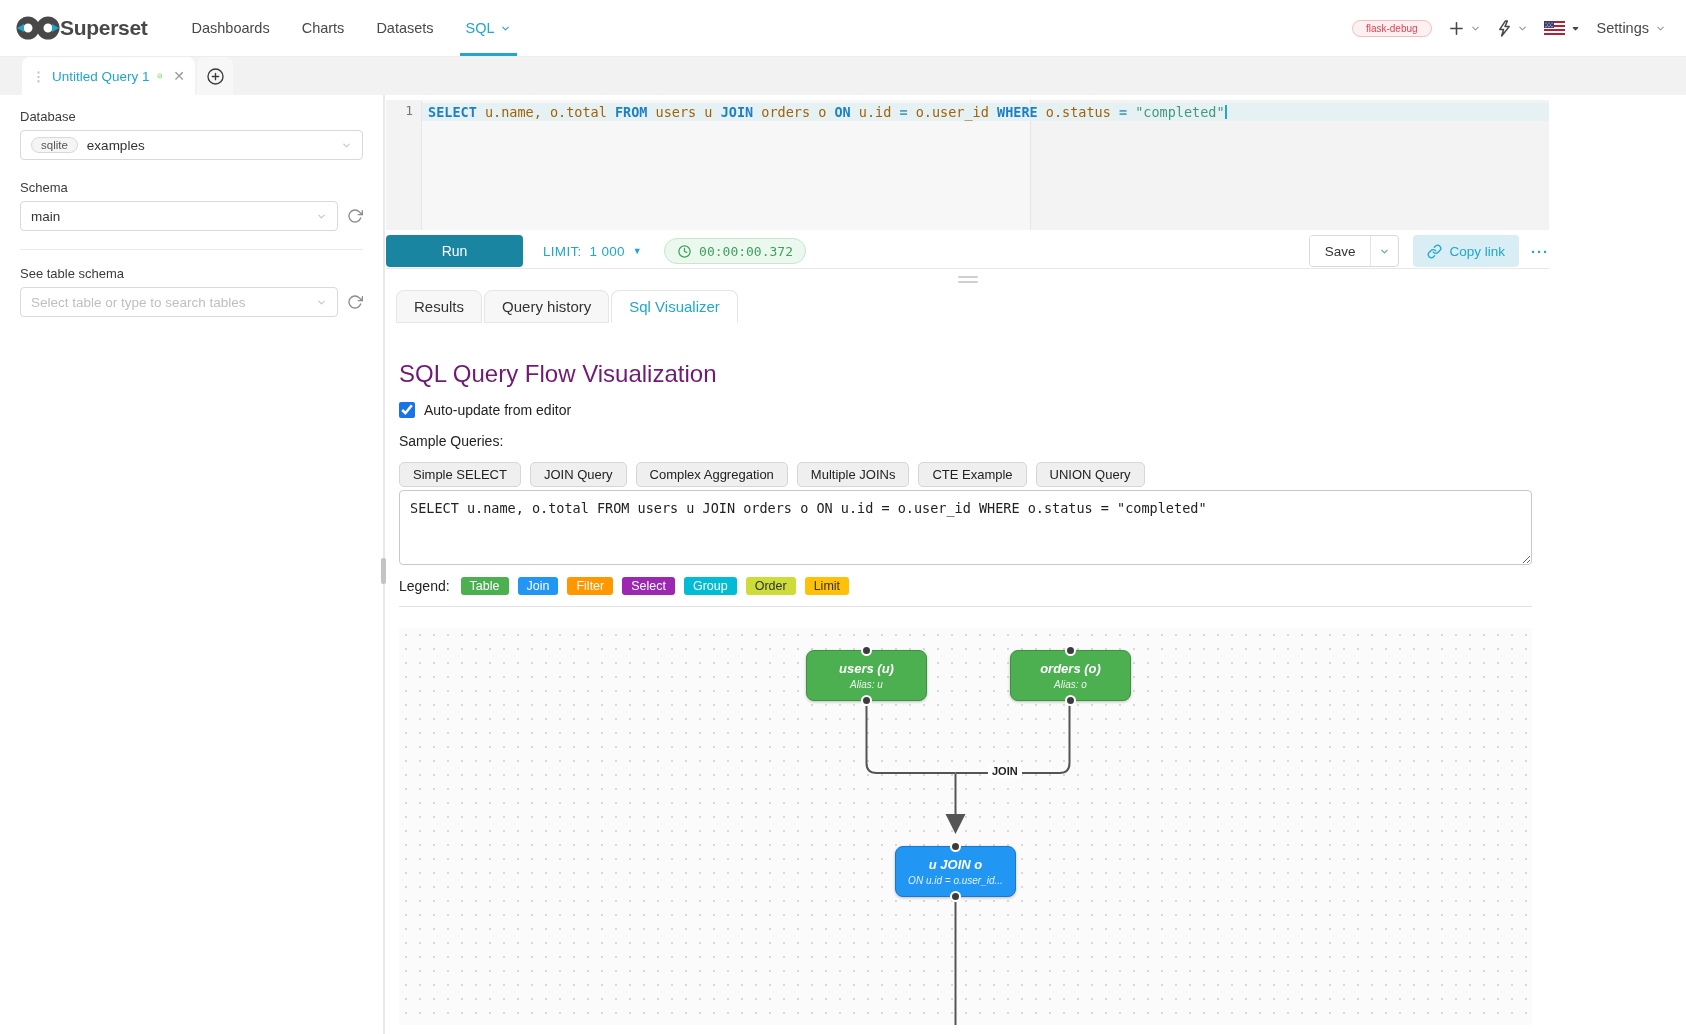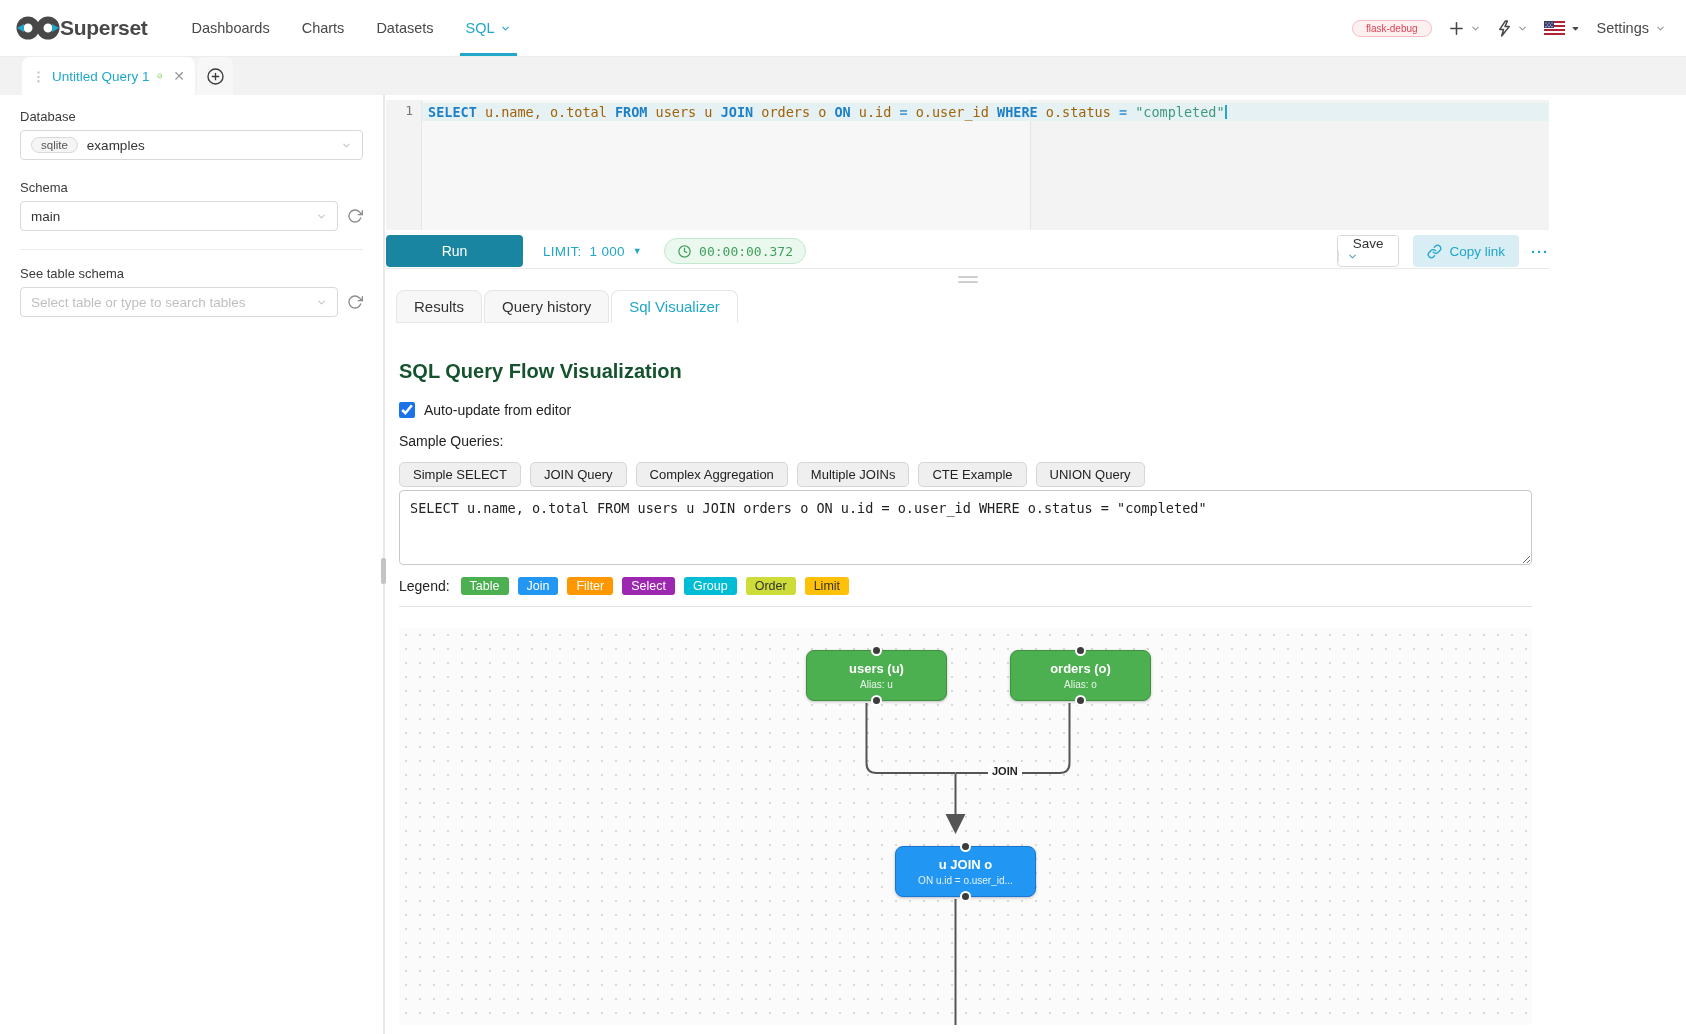--- a/index.html
+++ b/index.html
@@ -78,65 +78,65 @@
   .run-row { position:absolute; left:0; top:140px; width:1163px; height:32px; display:flex; align-items:center; }
   .run-btn { width:137px; height:32px; background:#1a85a0; color:#fff; border:none; border-radius:4px;
     font-size:14px; font-family:inherit; cursor:pointer; }
   .limit { display:flex; align-items:center; gap:8px; margin-left:20px; color:#20a7c9;
     font-size:13.5px; cursor:pointer; letter-spacing:0.3px; }
   .limit .tri { font-size:9px; color:#20a7c9; }
   .timer { margin-left:22px; height:26px; display:flex; align-items:center; gap:7px;
     background:#eaf8ee; border:1px solid #c3e8cd; border-radius:13px; padding:0 12px;
     color:#41a05c; font-family:"DejaVu Sans Mono", monospace; font-size:13px; }
   .right-actions { margin-left:auto; display:flex; align-items:center; }
-  .save-group { display:flex; height:32px; border:1px solid #d9d9d9; border-radius:4px; overflow:hidden; background:#fff;flex-direction:column; }
+  .save-group { display:flex; height:32px; border:1px solid #d9d9d9; border-radius:4px; overflow:hidden; background:#fff; }
   .save-main { padding:0 15px; display:flex; align-items:center; font-size:13.5px; color:#333;
     background:#fff; border:none; font-family:inherit; cursor:pointer; }
   .save-caret { width:28px; display:flex; align-items:center; justify-content:center;
     border-left:1px solid #e4e4e4; cursor:pointer; }
   .copylink-btn { margin-left:14px; height:32px; border:none; border-radius:4px; background:#d9edf4;
     color:#20a7c9; font-size:13.5px; font-family:inherit; display:flex; align-items:center;
     gap:7px; padding:0 14px; cursor:pointer; }
   .more-dots { margin-left:12px; color:#20a7c9; font-size:15px; font-weight:700; letter-spacing:1px; cursor:pointer; }
   .h-divider { position:absolute; left:0; top:173px; width:1163px; height:1px; background:#e8e8e8; }
   .drag-handle { position:absolute; left:572px; top:181px; width:20px; cursor:row-resize; }
   .drag-handle div { height:2px; background:#cfcfcf; margin-bottom:3px; border-radius:1px; }
 
   
   .south { position:absolute; left:386px; top:290px; width:1163px; height:744px; background:#fff; }
   .south-tabs { display:flex; gap:2px; padding-left:10px; }
   .stab { height:33px; display:flex; align-items:center; padding:0 17px; font-size:15px; color:#333;
     background:#f7f7f7; border:1px solid #e5e5e5; border-radius:8px 8px 0 0; cursor:pointer; }
   .stab.active { background:#fff; color:#20a7c9; border-bottom-color:#fff; }
 
   .viz { position:absolute; left:13px; top:0; width:1133px; }
-  .viz-title { position:absolute; top:70px; font-size:20px; font-weight:700; color:#14532d; }
+  .viz-title { position:absolute; top:70px; font-size:24px; font-weight:400; color:#701a75; }
   .auto-row { position:absolute; top:112px; display:flex; align-items:center; gap:9px; }
   .auto-row input { width:16px; height:16px; accent-color:#1a73e8; cursor:pointer; }
   .auto-row label { font-size:14px; color:#222; }
   .samples-label { position:absolute; top:143px; font-size:14px; color:#222; }
   .sample-btns { position:absolute; top:172px; display:flex; gap:9px; }
   .sample-btn { background:#efefef; border:1px solid #d6d6d6; border-radius:5px; padding:4px 13px;
     font-size:13px; color:#222; font-family:inherit; cursor:pointer; white-space:nowrap; }
   .query-box { position:absolute; top:200px; width:1133px; height:75px; border:1px solid #c9c9c9;
     border-radius:4px; resize:both; font-family:"DejaVu Sans Mono", monospace; font-size:13.5px;
     color:#222; padding:9px 10px; background:#fff; }
   .legend-row { position:absolute; top:287px; display:flex; align-items:center; gap:9px; }
   .legend-label { font-size:14px; color:#222; margin-right:2px; }
   .badge { border-radius:3px; padding:2px 9px; font-size:12.5px; }
   .viz-hr { position:absolute; top:316px; width:1133px; height:1px; background:#e3e3e3; }
 
   
   .canvas { position:absolute; top:338px; width:1133px; height:397px; background:#fbfbfb;
     background-image:radial-gradient(circle, #d8d8d8 1.1px, transparent 1.1px);
     background-size:14px 14px; overflow:hidden; }
   .edges { position:absolute; left:0; top:0; }
-  .node { position:absolute; width:141px; height:51px; border-radius:8px; color:#fff;
+  .node { position:absolute; width:121px; height:51px; border-radius:8px; color:#fff;
     display:flex; flex-direction:column; align-items:center; justify-content:center; gap:3px;
-    box-shadow:0 1px 3px rgba(0,0,0,0.25); cursor:grab; }
+    box-shadow:0 1px 3px rgba(0,0,0,0.25); cursor:grab;font-style:italic; }
   .node-title { font-size:13px; font-weight:700; }
   .node-sub { font-size:10px; opacity:0.88; }
   .node.green { background:#4caf50; border:1px solid #3d9140; }
   .node.blue  { background:#2196f3; border:1px solid #1976d2; }
   .dot { position:absolute; width:7px; height:7px; border-radius:50%; background:#3c3c3c;
     box-shadow:0 0 0 2px #fff; left:calc(50% - 3.5px); }
   .dot.top { top:-4px; } .dot.bottom { bottom:-4px; }
   .edge-label { position:absolute; left:589px; top:136px; background:#fff; padding:1px 4px;
     font-size:11px; font-weight:600; color:#222; }
 

